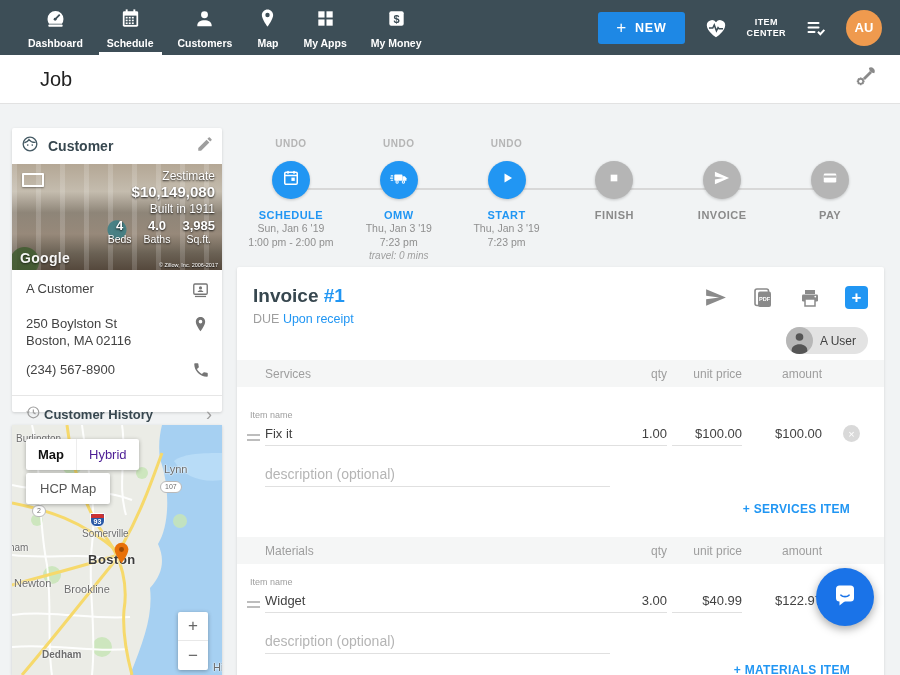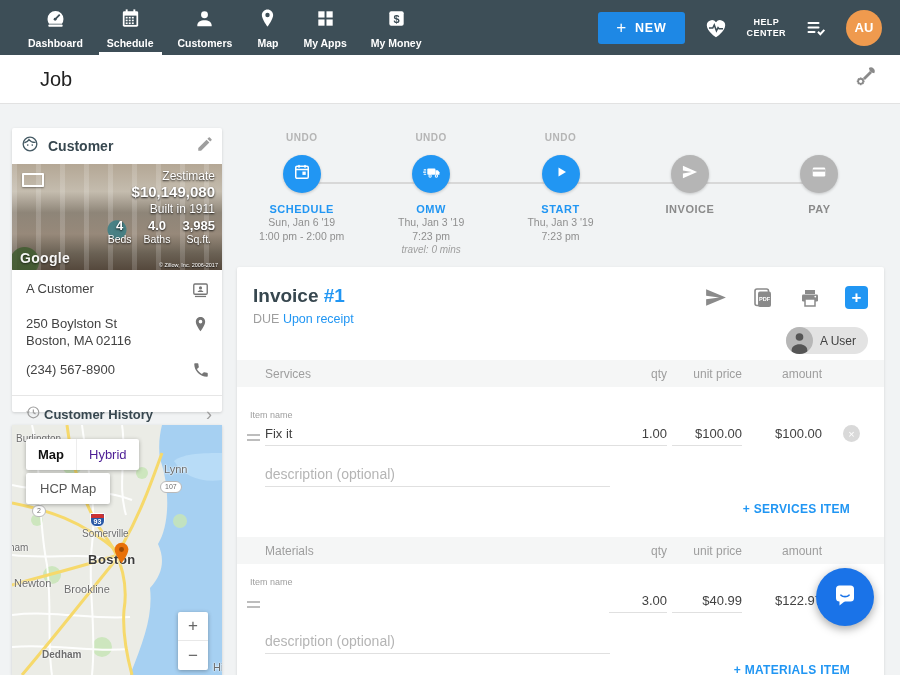--- a/index.html
+++ b/index.html
@@ -69,21 +69,21 @@
   .map-btn { padding:8px 12px; font-size:13px; color:#4c1d95; cursor:pointer; }
   .map-btn.on { font-weight:700; color:#111; }
   .map-btn + .map-btn { border-left:1px solid #ededed; }
   .hcp-btn { position:absolute; left:14px; top:48px; background:#fff; box-shadow:0 1px 4px rgba(0,0,0,.3); border-radius:2px; padding:8px 14px; font-size:13px; color:#565656; cursor:pointer; }
   .zoomctl { position:absolute; right:14px; top:187px; width:30px; background:#fff; box-shadow:0 1px 4px rgba(0,0,0,.3); border-radius:2px; }
   .zoomctl .zc { height:29px; display:flex; align-items:center; justify-content:center; font-size:17px; color:#666; cursor:pointer; }
   .zoomctl .zc:first-child { border-bottom:1px solid #e8e8e8; }
   .map-pin { position:absolute; left:101px; top:117px; }
 
   
-  .timeline { position:absolute; left:237px; top:132px; width:647px; height:126px;text-align:center; }
+  .timeline { position:absolute; left:237px; top:138px; width:647px; height:126px;text-align:center; }
   .tl-line { position:absolute; left:54px; right:54px; top:50px; height:2px; background:#d8d8d8; }
   .tl-steps { position:absolute; inset:0; display:flex; }
   .tl-step { flex:1; display:flex; flex-direction:column; align-items:center; }
   .tl-undo { height:14px; font-size:10px; font-weight:700; letter-spacing:.5px; color:#b5b5b5; cursor:pointer; }
   .tl-circ { width:38px; height:38px; border-radius:50%; display:flex; align-items:center; justify-content:center; margin-top:9px; cursor:pointer; box-shadow:0 1px 3px rgba(0,0,0,.2); z-index:1; }
   .tl-circ.blue { background:#2196f3; }
   .tl-circ.gray { background:#b5b5b5; }
   .tl-label { margin-top:10px; font-size:11px; font-weight:700; letter-spacing:.5px; }
   .tl-label.blue { color:#2196f3; }
   .tl-label.gray { color:#8a8a8a; }
@@ -203,21 +203,21 @@
         <span class="plus">+</span>
         <span>NEW</span>
       </button>
       <span class="icon-btn">
           <svg width="26" height="26" viewBox="0 0 24 24">
             <path fill="#fff" d="M12 20.5S3.5 15.2 3.5 9.4A4.7 4.7 0 0 1 12 6.7a4.7 4.7 0 0 1 8.5 2.7c0 5.8-8.5 11.1-8.5 11.1z"></path>
             <polyline points="5.5,12 9,12 10.4,9.2 12.4,14.6 13.9,11.6 14.8,12.6 18.5,12.6" stroke="#3d4e57" stroke-width="1.4" fill="none"></polyline>
           </svg>
         </span>
       <div class="help">
-        <div>HELP</div>
+        <div>ITEM</div>
         <div>CENTER</div>
       </div>
       <span class="icon-btn">
           <svg width="24" height="24" viewBox="0 0 24 24">
             <g fill="#fff">
               <rect x="3.5" y="6" width="12" height="2" rx="1"></rect>
               <rect x="3.5" y="10.5" width="12" height="2" rx="1"></rect>
               <rect x="3.5" y="15" width="8" height="2" rx="1"></rect>
             </g>
             <path d="M14 15.8l2.3 2.4 4-4.4" stroke="#fff" stroke-width="2" fill="none"></path>
@@ -422,20 +422,29 @@
               </svg></span>
           </div>
         <div class="tl-label blue">START</div>
         <div class="tl-date">Thu, Jan 3 '19</div>
         <div class="tl-date">7:23 pm</div>
       </div>
       <div class="tl-step">
         <div class="tl-undo"></div>
         <div class="tl-circ gray">
             <span><svg width="20" height="20" viewBox="0 0 24 24">
+                <rect x="8" y="8" width="8" height="8" fill="#fff"></rect>
+              </svg></span>
+          </div>
+        <div class="tl-label gray">FINISH</div>
+      </div>
+      <div class="tl-step">
+        <div class="tl-undo"></div>
+        <div class="tl-circ gray">
+            <span><svg width="20" height="20" viewBox="0 0 24 24">
                 <path fill="#fff" d="M3.5 19.5l17-7.5-17-7.5v5.8L14 12 3.5 13.7z"></path>
               </svg></span>
           </div>
         <div class="tl-label gray">INVOICE</div>
       </div>
       <div class="tl-step">
         <div class="tl-undo"></div>
         <div class="tl-circ gray">
             <span><svg width="20" height="20" viewBox="0 0 24 24">
                 <rect x="4.5" y="6.5" width="15" height="11" rx="1.5" fill="#fff"></rect>
@@ -521,20 +530,21 @@
       <span class="bt ca">amount</span>
       <span class="cx"></span>
     </div>
     <div class="item-wrap" style="top:310px; height:42px;">
       <span class="drag">
           <i></i>
           <i></i>
         </span>
       <span class="item-label">Item name</span>
       <div class="item-row">
+        <input class="fld f-name" value="Widget" style="">
         <input class="fld f-qty" value="3.00" style="">
         <input class="fld f-price" value="$40.99" style="">
         <span class="f-amount">$122.97</span>
         <span class="f-x"></span>
       </div>
     </div>
     <div class="desc-row" style="top:363px;">
       <input class="fld f-desc" placeholder="description (optional)" style="">
     </div>
     <div class="add-link" style="top:396px;">+ MATERIALS ITEM</div>

